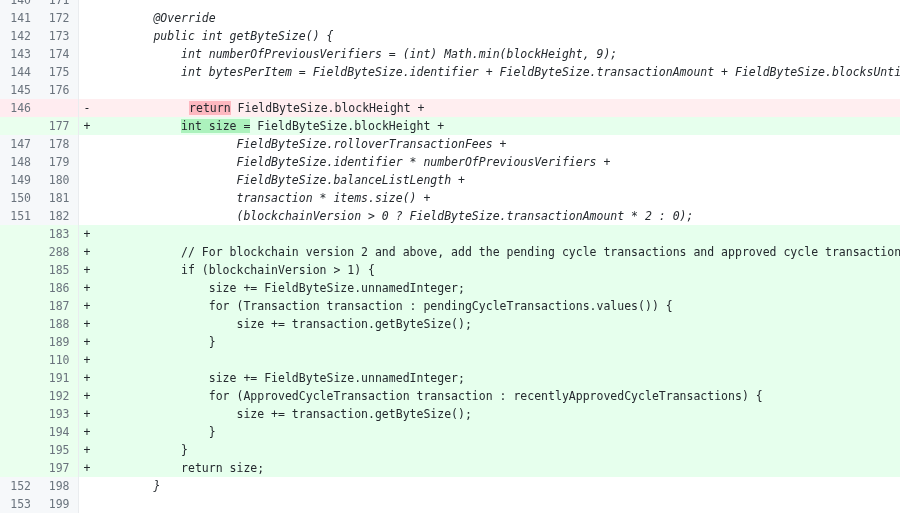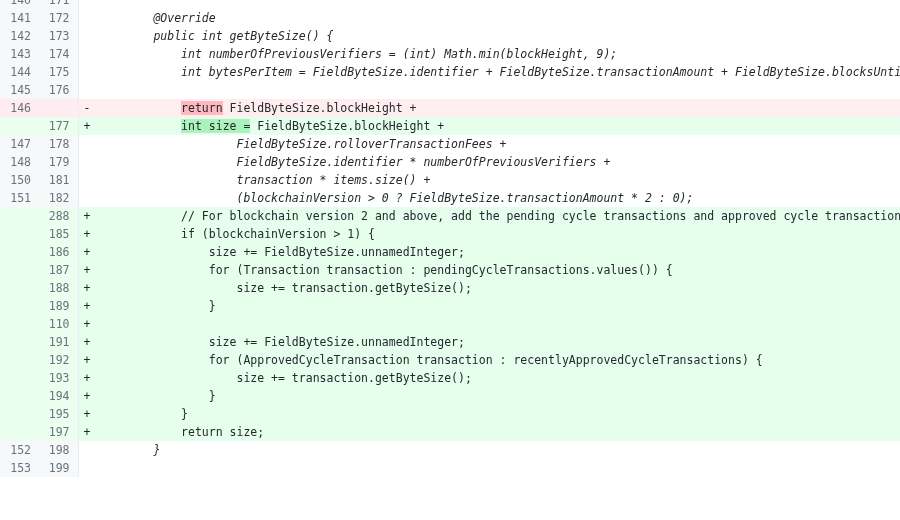--- a/index.html
+++ b/index.html
@@ -80,21 +80,21 @@
   
   tr.ctx td.code, tr.ctx td.marker { background: #ffffff; font-style: italic; }
 
   tr.add td.code, tr.add td.marker { background: #e6ffed; }
   tr.add td.ln { background: #eaffee; }
 
   tr.del td.code, tr.del td.marker { background: #ffeef0; }
   tr.del td.ln { background: #ffecf0; }
 
   
-  .wd-del { background: #fdb8c0; }
+  .wd-del { background: #fdb8c0; margin-left: 8px; }
   .wd-add { background: #acf2bd; }
 </style>
 </head>
 <body>
 
 <div id="diff-view">
   <table class="diff-table" style="position: absolute; top: -9px; left: 0px;">
     <tbody id="diff-body">
         <tr class="ctx">
           <td class="ln ln-old">140</td>
@@ -150,30 +150,42 @@
           <td class="marker"></td>
           <td class="code">                    FieldByteSize.rolloverTransactionFees +</td>
         </tr>
         <tr class="ctx">
           <td class="ln ln-old">148</td>
           <td class="ln ln-new">179</td>
           <td class="marker"></td>
           <td class="code">                    FieldByteSize.identifier * numberOfPreviousVerifiers +</td>
         </tr>
         <tr class="ctx">
+          <td class="ln ln-old">149</td>
+          <td class="ln ln-new">180</td>
+          <td class="marker"></td>
+          <td class="code">                    FieldByteSize.balanceListLength +</td>
+        </tr>
+        <tr class="ctx">
           <td class="ln ln-old">150</td>
           <td class="ln ln-new">181</td>
           <td class="marker"></td>
           <td class="code">                    transaction * items.size() +</td>
         </tr>
         <tr class="ctx">
           <td class="ln ln-old">151</td>
           <td class="ln ln-new">182</td>
           <td class="marker"></td>
           <td class="code">                    (blockchainVersion &gt; 0 ? FieldByteSize.transactionAmount * 2 : 0);</td>
+        </tr>
+        <tr class="add">
+          <td class="ln ln-old"></td>
+          <td class="ln ln-new">183</td>
+          <td class="marker">+</td>
+          <td class="code"></td>
         </tr>
         <tr class="add">
           <td class="ln ln-old"></td>
           <td class="ln ln-new">288</td>
           <td class="marker">+</td>
           <td class="code">            // For blockchain version 2 and above, add the pending cycle transactions and approved cycle transactions.</td>
         </tr>
         <tr class="add">
           <td class="ln ln-old"></td>
           <td class="ln ln-new">185</td>

